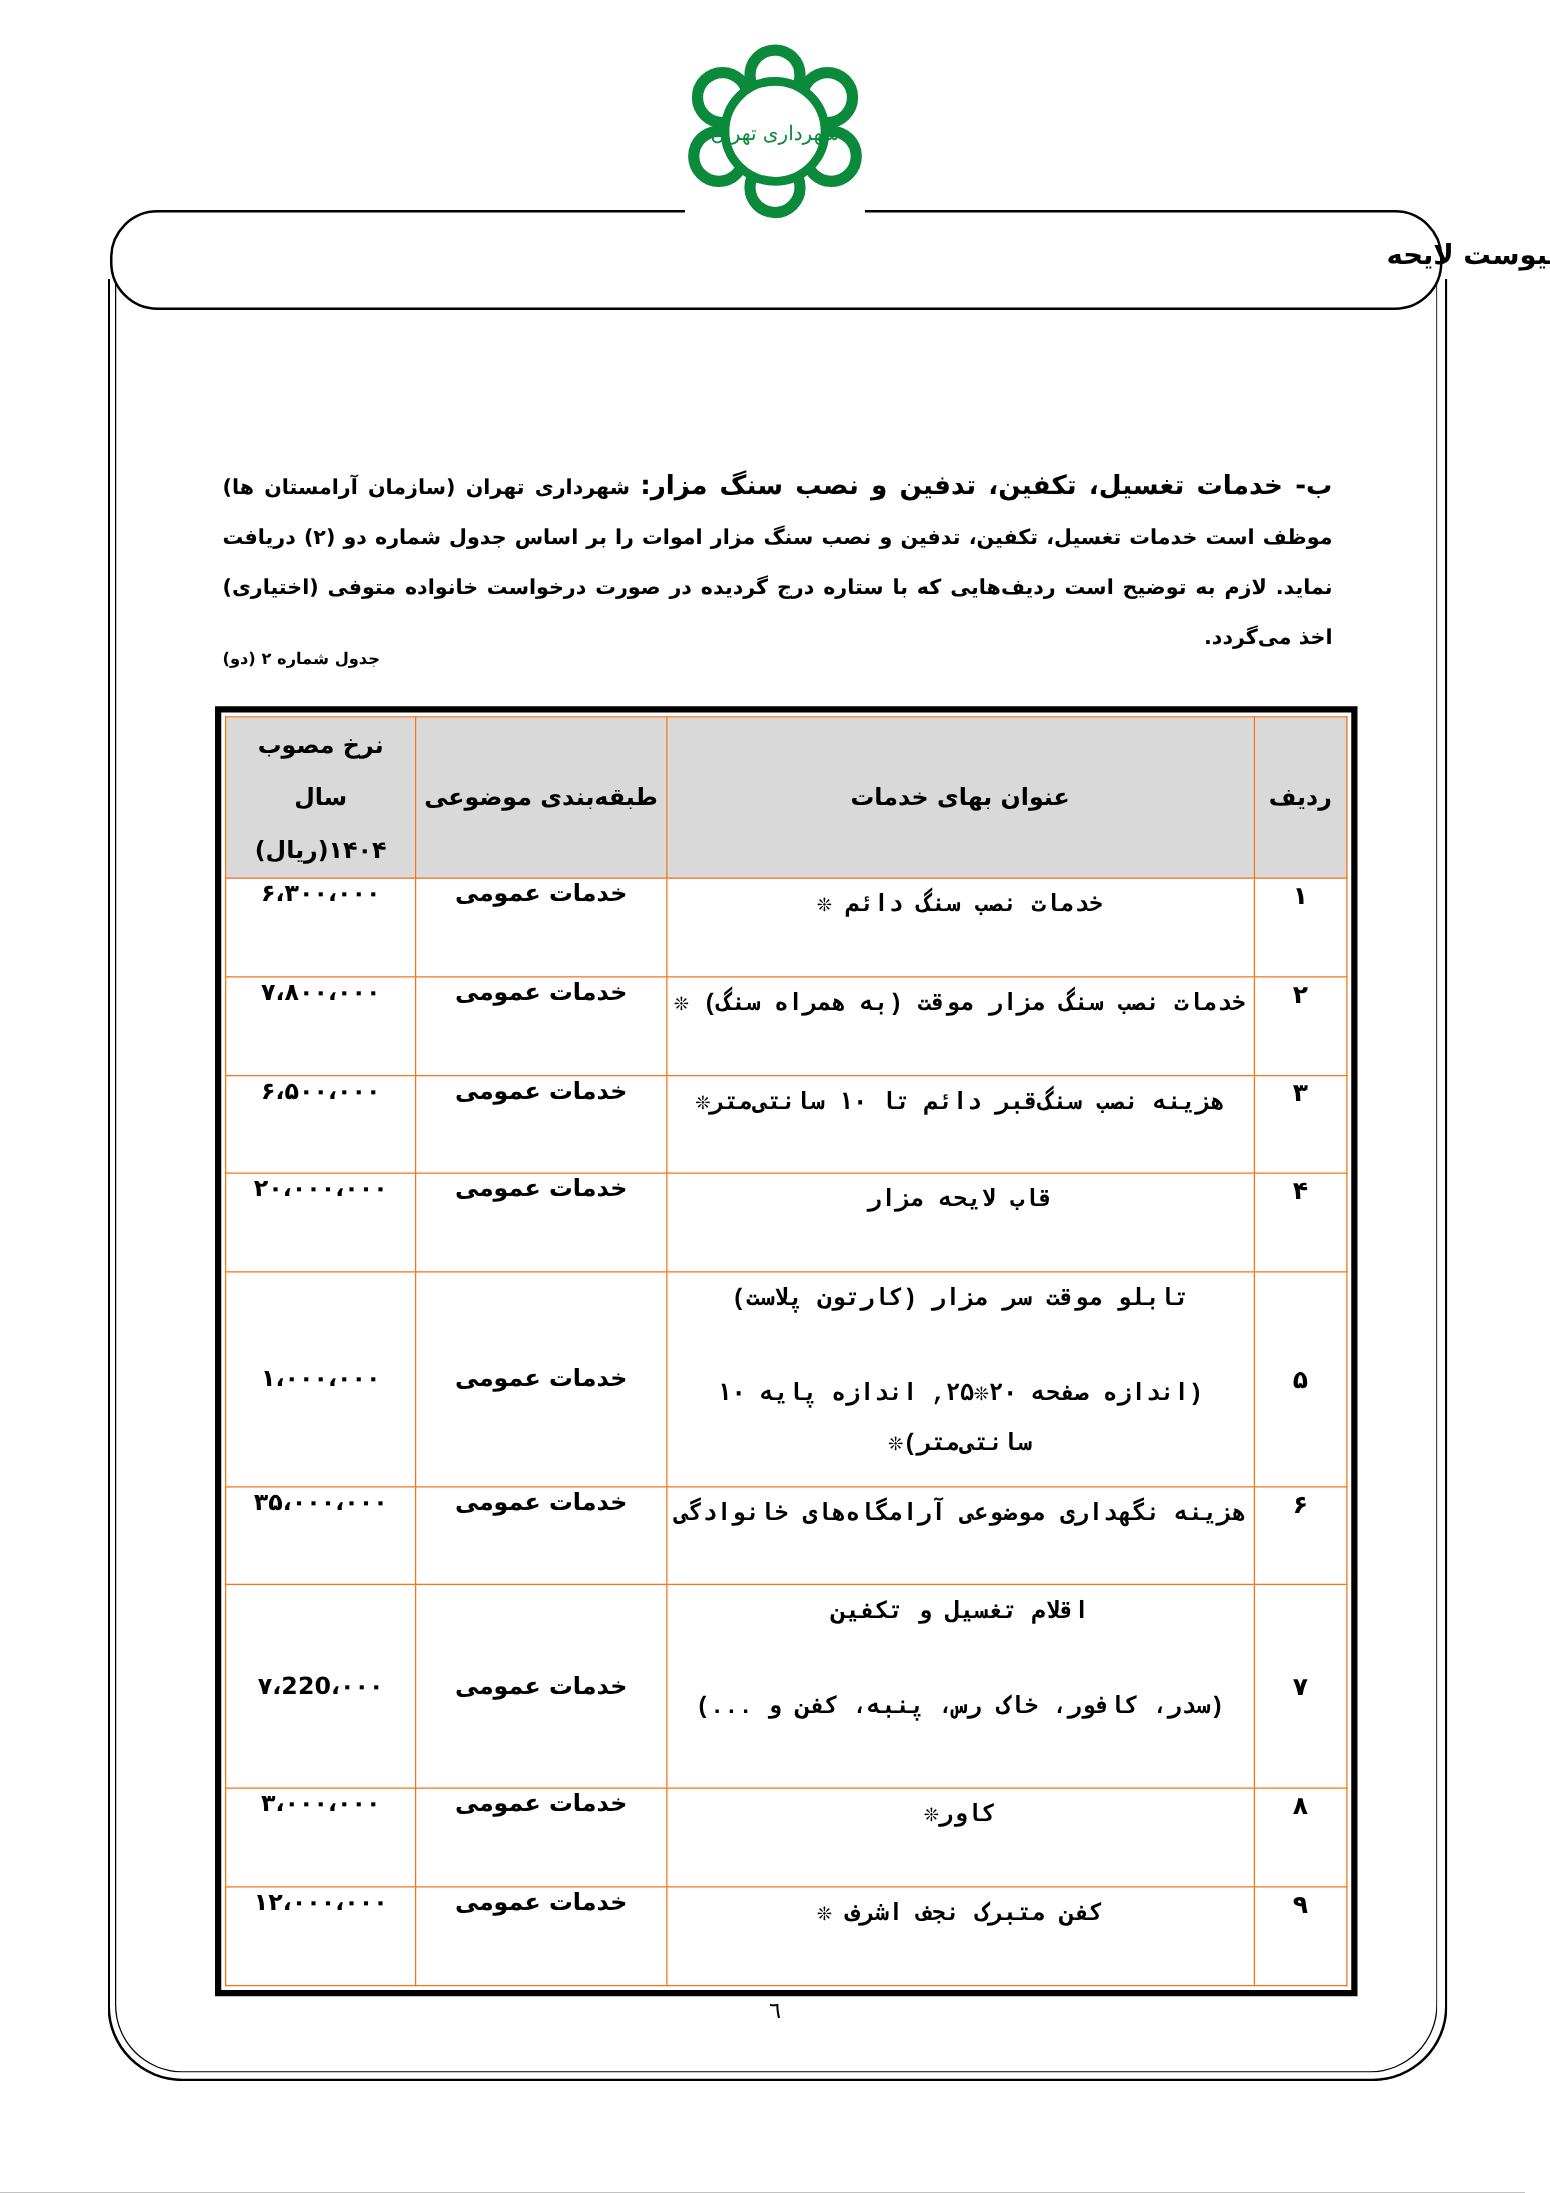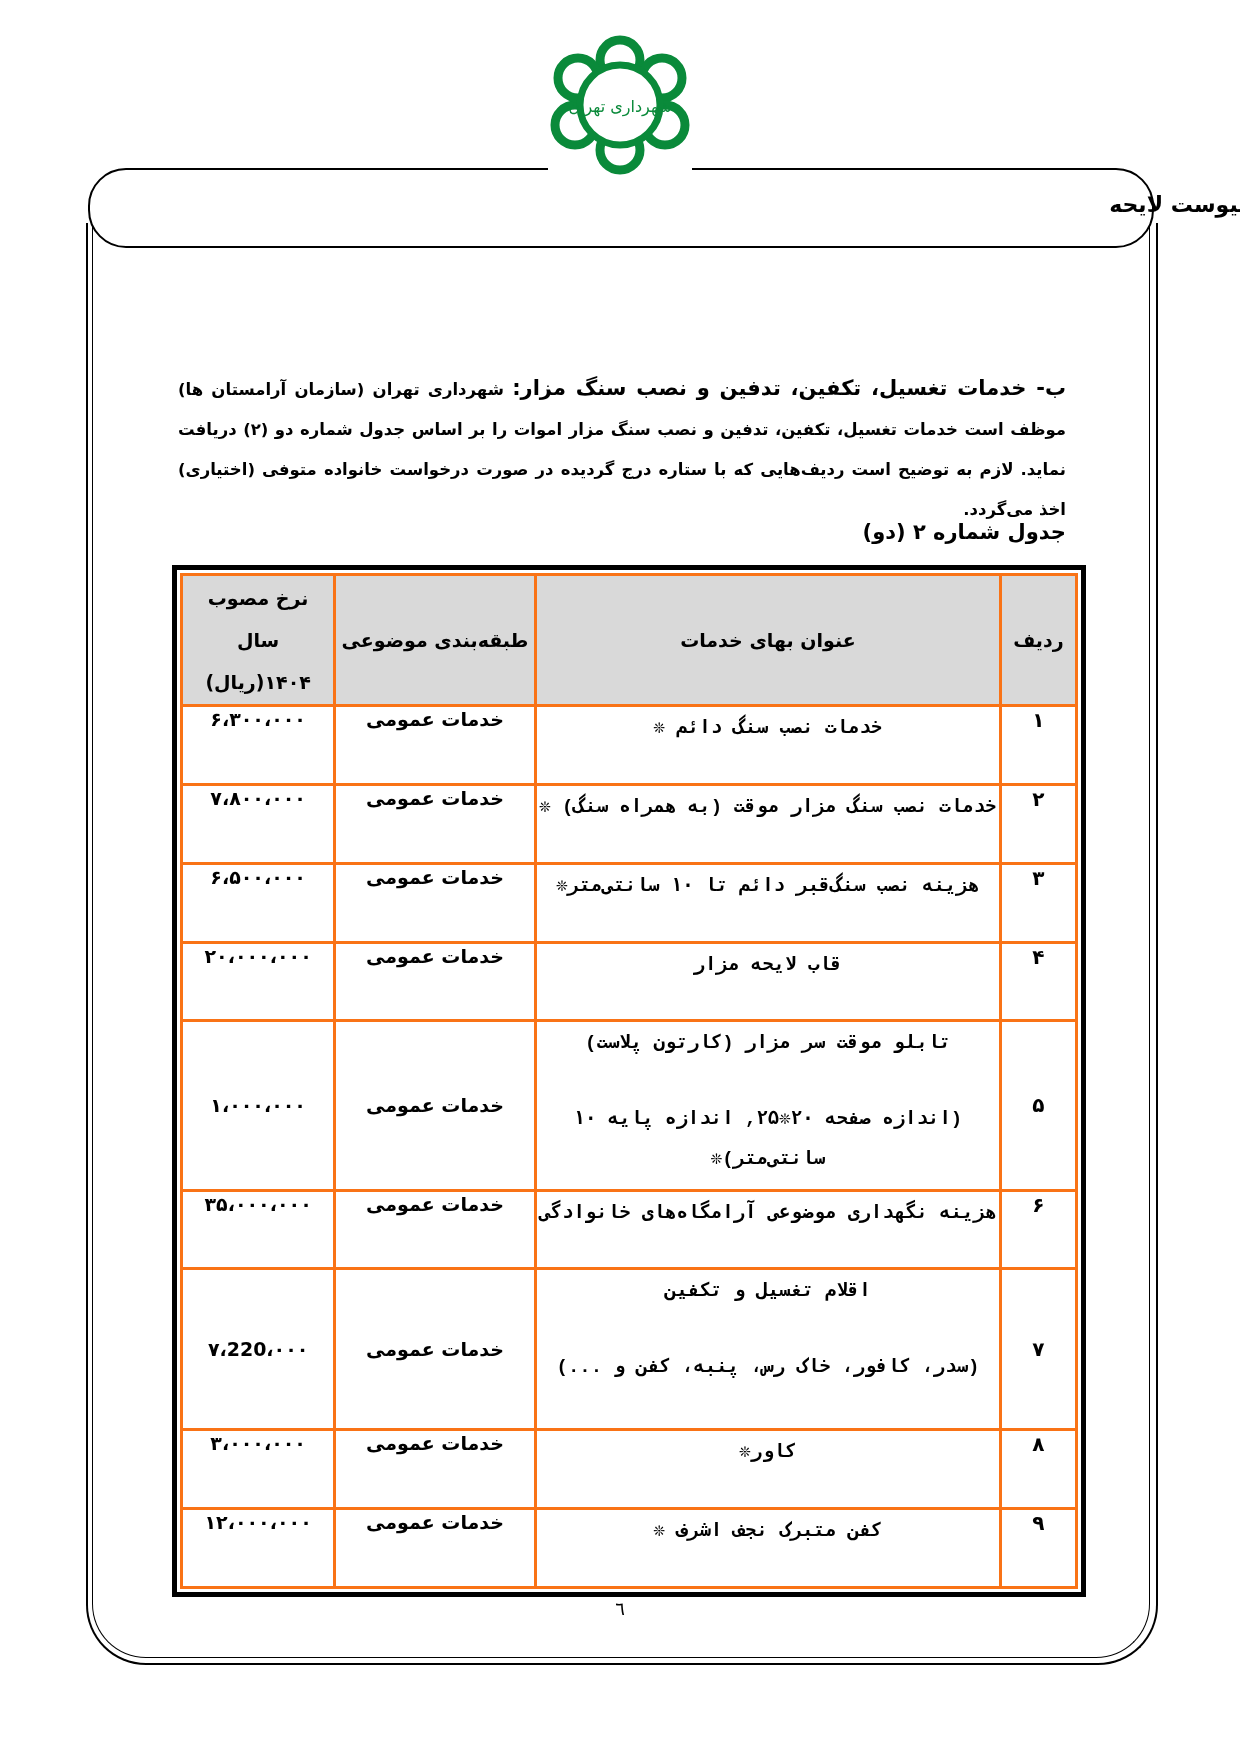--- a/index.html
+++ b/index.html
@@ -11,27 +11,27 @@
   .frame-inner { position:absolute; left:92px; top:223px; width:1056px; height:1434px;
          border:1px solid #000; border-top:none; border-radius:0 0 54px 54px; }
   .header-box { position:absolute; left:88px; top:168px; width:1062px; height:76px;
          border:2px solid #000; border-radius:38px; background:#fff; }
   .logo-gap { position:absolute; left:548px; top:160px; width:144px; height:16px; background:#fff; }
   .header-title { position:absolute; left:100px; top:192px; width:1212px; text-align:right;
          font-size:22px; font-weight:bold; }
   .intro { position:absolute; left:178px; top:368px; width:888px; direction:rtl; text-align:justify;
          font-size:16.5px; font-weight:bold; line-height:40px; }
   .intro .lead { font-size:21px; }
-  .table-title { position:absolute; left:178px; top:520px; width:888px; text-align:right;
-         direction:rtl; font-size:21px; font-weight:bold; }
+  .table-title { position:absolute; left:178px; top:520px; width:888px; text-align:left;
+         direction:rtl; font-size:13px; font-weight:bold; }
   .tbl-wrap { position:absolute; left:172px; top:565px; width:904px; height:1022px;
          border:5px solid #000; }
   table { position:absolute; left:3px; top:3px; width:898px; height:1016px; border-collapse:collapse;
          direction:rtl; border:1px solid #000; }
-  th, td { border:3px solid #f97316; text-align:center; font-weight:bold; vertical-align:top; }
+  th, td { border:1px solid #f97316; text-align:center; font-weight:bold; vertical-align:top; }
   th { background:#d9d9d9; vertical-align:middle; font-size:19px; height:100px; line-height:42px; }
   td { font-size:19px; padding-top:1px; }
   td.num { width:72px; font-size:20px; }
   td.title { width:475px; line-height:40px;font-family:Liberation Mono, monospace; }
   td.cat { width:200px; }
   td.price { width:150px; direction:rtl; }
   td.mid { vertical-align:middle; padding-top:0; }
   tr.r1 td, tr.r2 td, tr.r3 td, tr.r4 td, tr.r6 td, tr.r8 td, tr.r9 td { height:70px; }
   tr.r5 td, tr.r7 td { height:148px; }
   .page-num { position:absolute; left:600px; top:1598px; width:40px; text-align:center; font-size:18px; }

